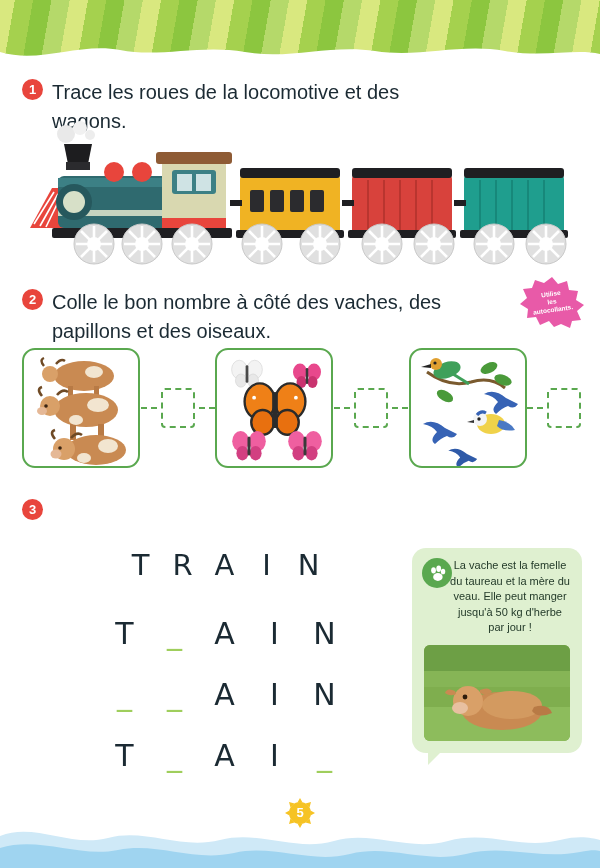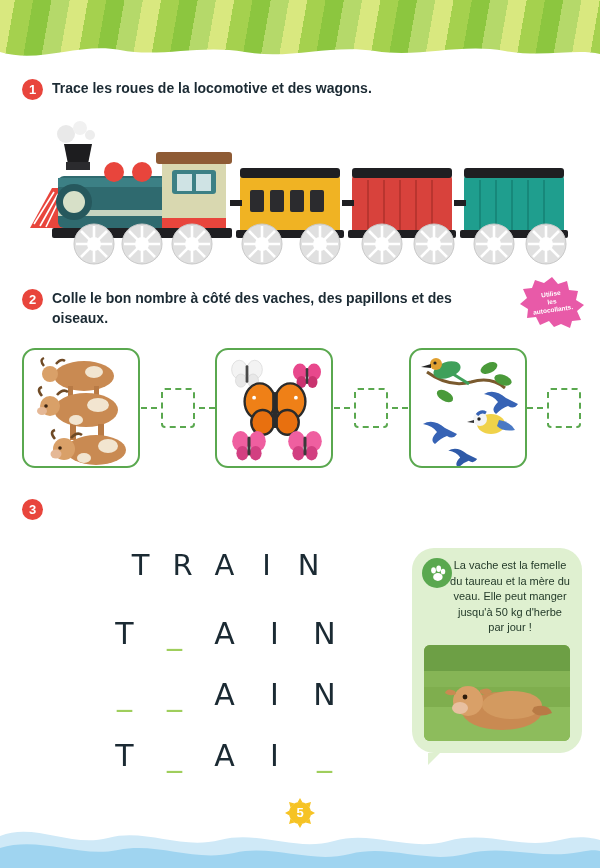--- a/index.html
+++ b/index.html
@@ -59,23 +59,23 @@
     border-radius: 50%;
     background: #e8453c;
     color: #ffffff;
     font-size: 13px;
     font-weight: bold;
     line-height: 21px;
     text-align: center;
     margin-top: 1px;
   }
   .instr-text {
-    font-size: 14px;
+    font-size: 20px;
     color: #1b2a33;
-    font-weight: bold;
+    font-weight: normal;
     line-height: 1.45;
     max-width: 425px;
   }
 
   
   .train-wrap {
     position: absolute;
     left: 22px; top: 118px;
     width: 560px; height: 150px;
   }
@@ -159,21 +159,21 @@
     text-align: center;
     color: #9fce5c;
   }
 
   
   .info-bubble {
     position: absolute;
     right: 18px; top: 548px;
     width: 170px;
     background: #dff0d0;
-    border-radius: 22px;
+    border-radius: 14px;
     padding: 10px 12px 12px 12px;
   }
   .info-bubble:after {
     content: "";
     position: absolute;
     left: 16px; bottom: -12px;
     border-width: 12px 12px 0 0;
     border-style: solid;
     border-color: #dff0d0 transparent transparent transparent;
   }

